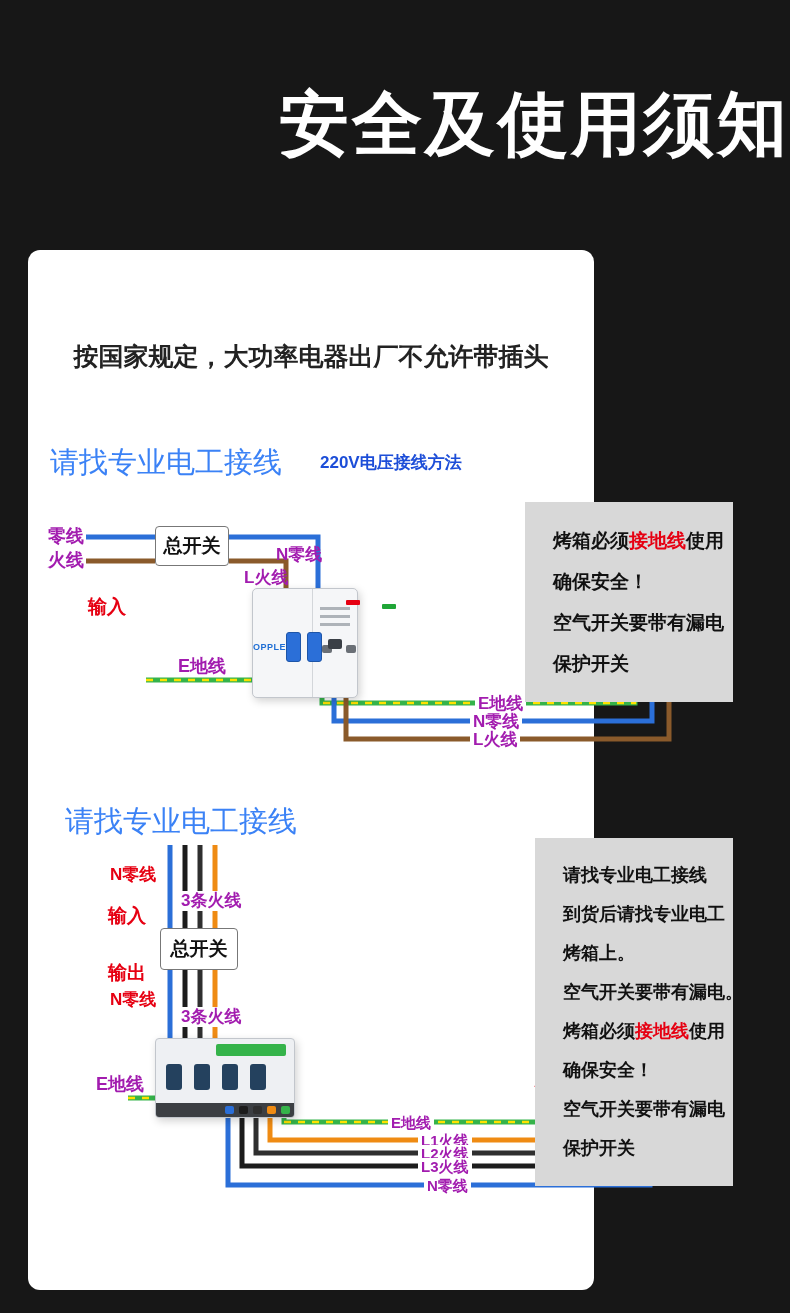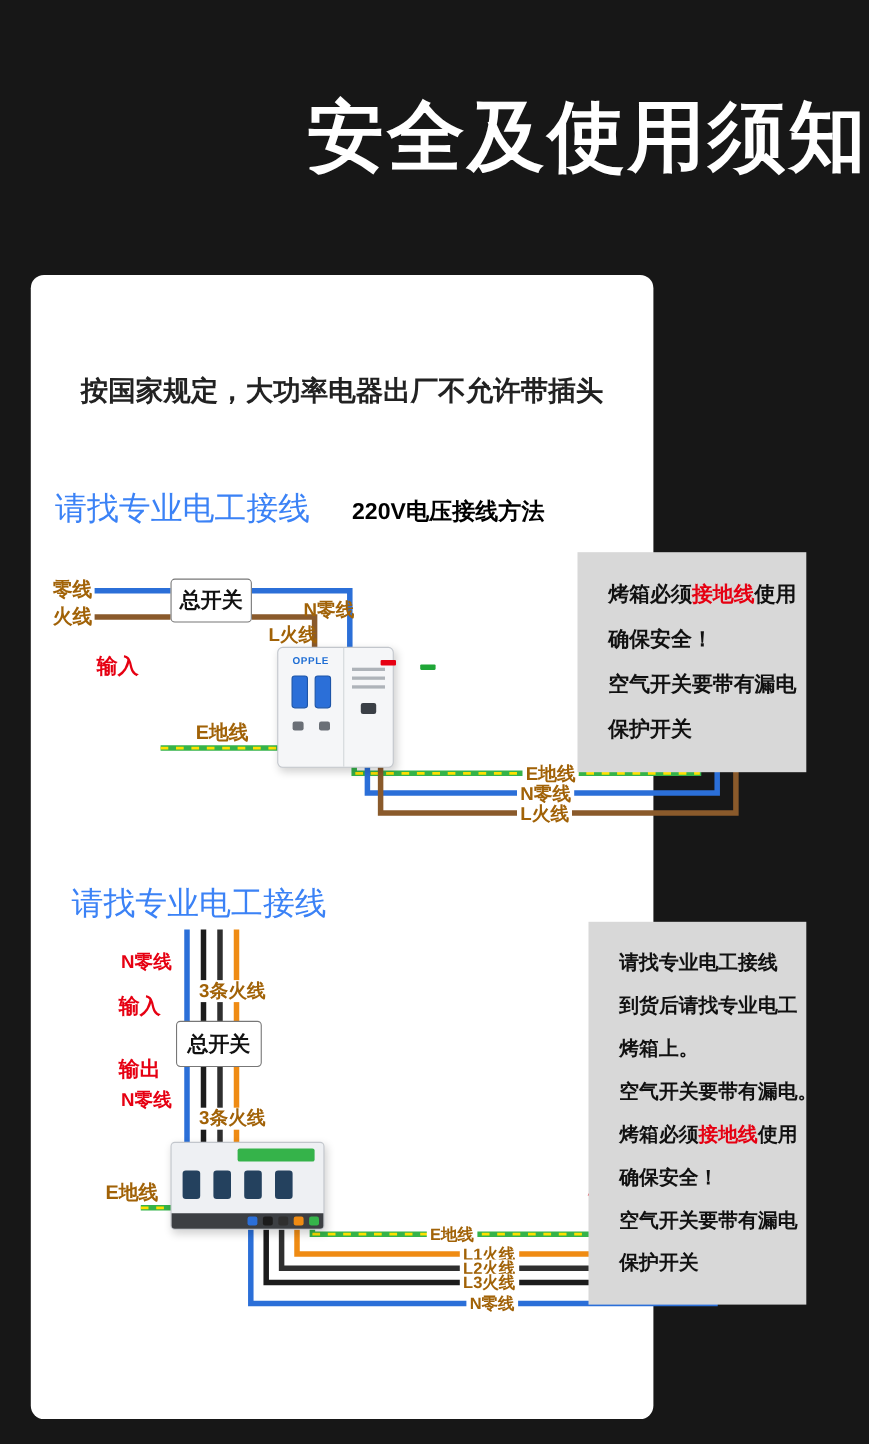--- a/index.html
+++ b/index.html
@@ -6,40 +6,40 @@
   html,body{background:#171717}
   body{font-family:"Liberation Sans",sans-serif}
   .page{position:relative;width:790px;height:1313px;background:#171717;overflow:hidden}
   .main-title{position:absolute;top:78px;left:0;width:100%;text-align:right;
     font-size:70px;font-weight:900;color:#ffffff;letter-spacing:3px}
   .card{position:absolute;left:28px;top:250px;width:566px;height:1040px;
     background:#ffffff;border-radius:12px}
   .intro{position:absolute;top:84px;left:0;width:100%;text-align:center;
     font-size:25px;line-height:45px;font-weight:600;color:#222}
   .sec-red{position:absolute;font-size:29px;font-weight:400;color:#3b82f6;white-space:nowrap;z-index:3}
-  .sec-black{position:absolute;font-size:21px;font-weight:700;color:#000000;white-space:nowrap;z-index:3}
-  .lb{position:absolute;font-size:18px;font-weight:700;color:#a16207;white-space:nowrap;z-index:3;line-height:1.15}
+  .sec-black{position:absolute;font-size:17px;font-weight:700;color:#1d4ed8;white-space:nowrap;z-index:3}
+  .lb{position:absolute;font-size:18px;font-weight:700;color:#a21caf;white-space:nowrap;z-index:3;line-height:1.15}
   .red{color:#e60012}
   .bgw{background:#fff;padding:0 3px}
   .s15{font-size:15px}.s17{font-size:17px}.s19{font-size:19px}
   .switch-box{position:absolute;background:#fff;border:1.5px solid #777;border-radius:4px;
     display:flex;align-items:center;justify-content:center;font-size:19px;font-weight:700;color:#111;z-index:2}
   .device{position:absolute;font-size:30px;font-weight:800;color:#e60012;z-index:3;white-space:nowrap}
   .note{position:absolute;background:#d8d8d8;padding:10px 12px;z-index:3}
   .note p{font-weight:700;color:#111;margin:16px;white-space:nowrap}
   .note-220 p{font-size:19px;line-height:25px}
   .note-380 p{font-size:18px;line-height:23px}
   svg.wires{position:absolute;left:0;top:0;z-index:1}
   .dash{position:absolute;width:14px;height:5px;z-index:4;border-radius:1px}
   .dash-red{left:318px;top:350px;background:#e60012}
   .dash-green{left:354px;top:354px;background:#1fa637}
   
   .breaker1{position:absolute;left:224px;top:338px;width:106px;height:110px;background:#f5f6f8;
     border:1px solid #c2c6cc;border-radius:5px;box-shadow:2px 3px 8px rgba(0,0,0,.18);z-index:2;display:flex}
-  .b1-left{width:60px;border-right:1px solid #d3d6da;display:flex;flex-direction:column;align-items:center}
+  .b1-left{width:60px;border-right:1px solid #d3d6da;display:flex;align-items:center}
   .b1-brand{margin-top:7px;font-size:9px;font-weight:800;color:#1f6ed4;letter-spacing:.5px}
   .b1-handles{display:flex;gap:6px;margin-top:8px}
   .b1-handles i{display:block;width:15px;height:30px;background:#2b6fd8;border:1px solid #1d55a8;border-radius:3px}
   .b1-screws{display:flex;gap:14px;margin-top:12px}
   .b1-screws i{display:block;width:10px;height:8px;background:#6a6f76;border-radius:2px}
   .b1-right{flex:1;display:flex;flex-direction:column;align-items:center}
   .b1-lines{margin-top:18px;width:70%}
   .b1-lines i{display:block;height:3px;background:#aeb3b9;margin-bottom:5px}
   .b1-btn{margin-top:8px;width:14px;height:10px;background:#3a3f46;border-radius:2px}
   

